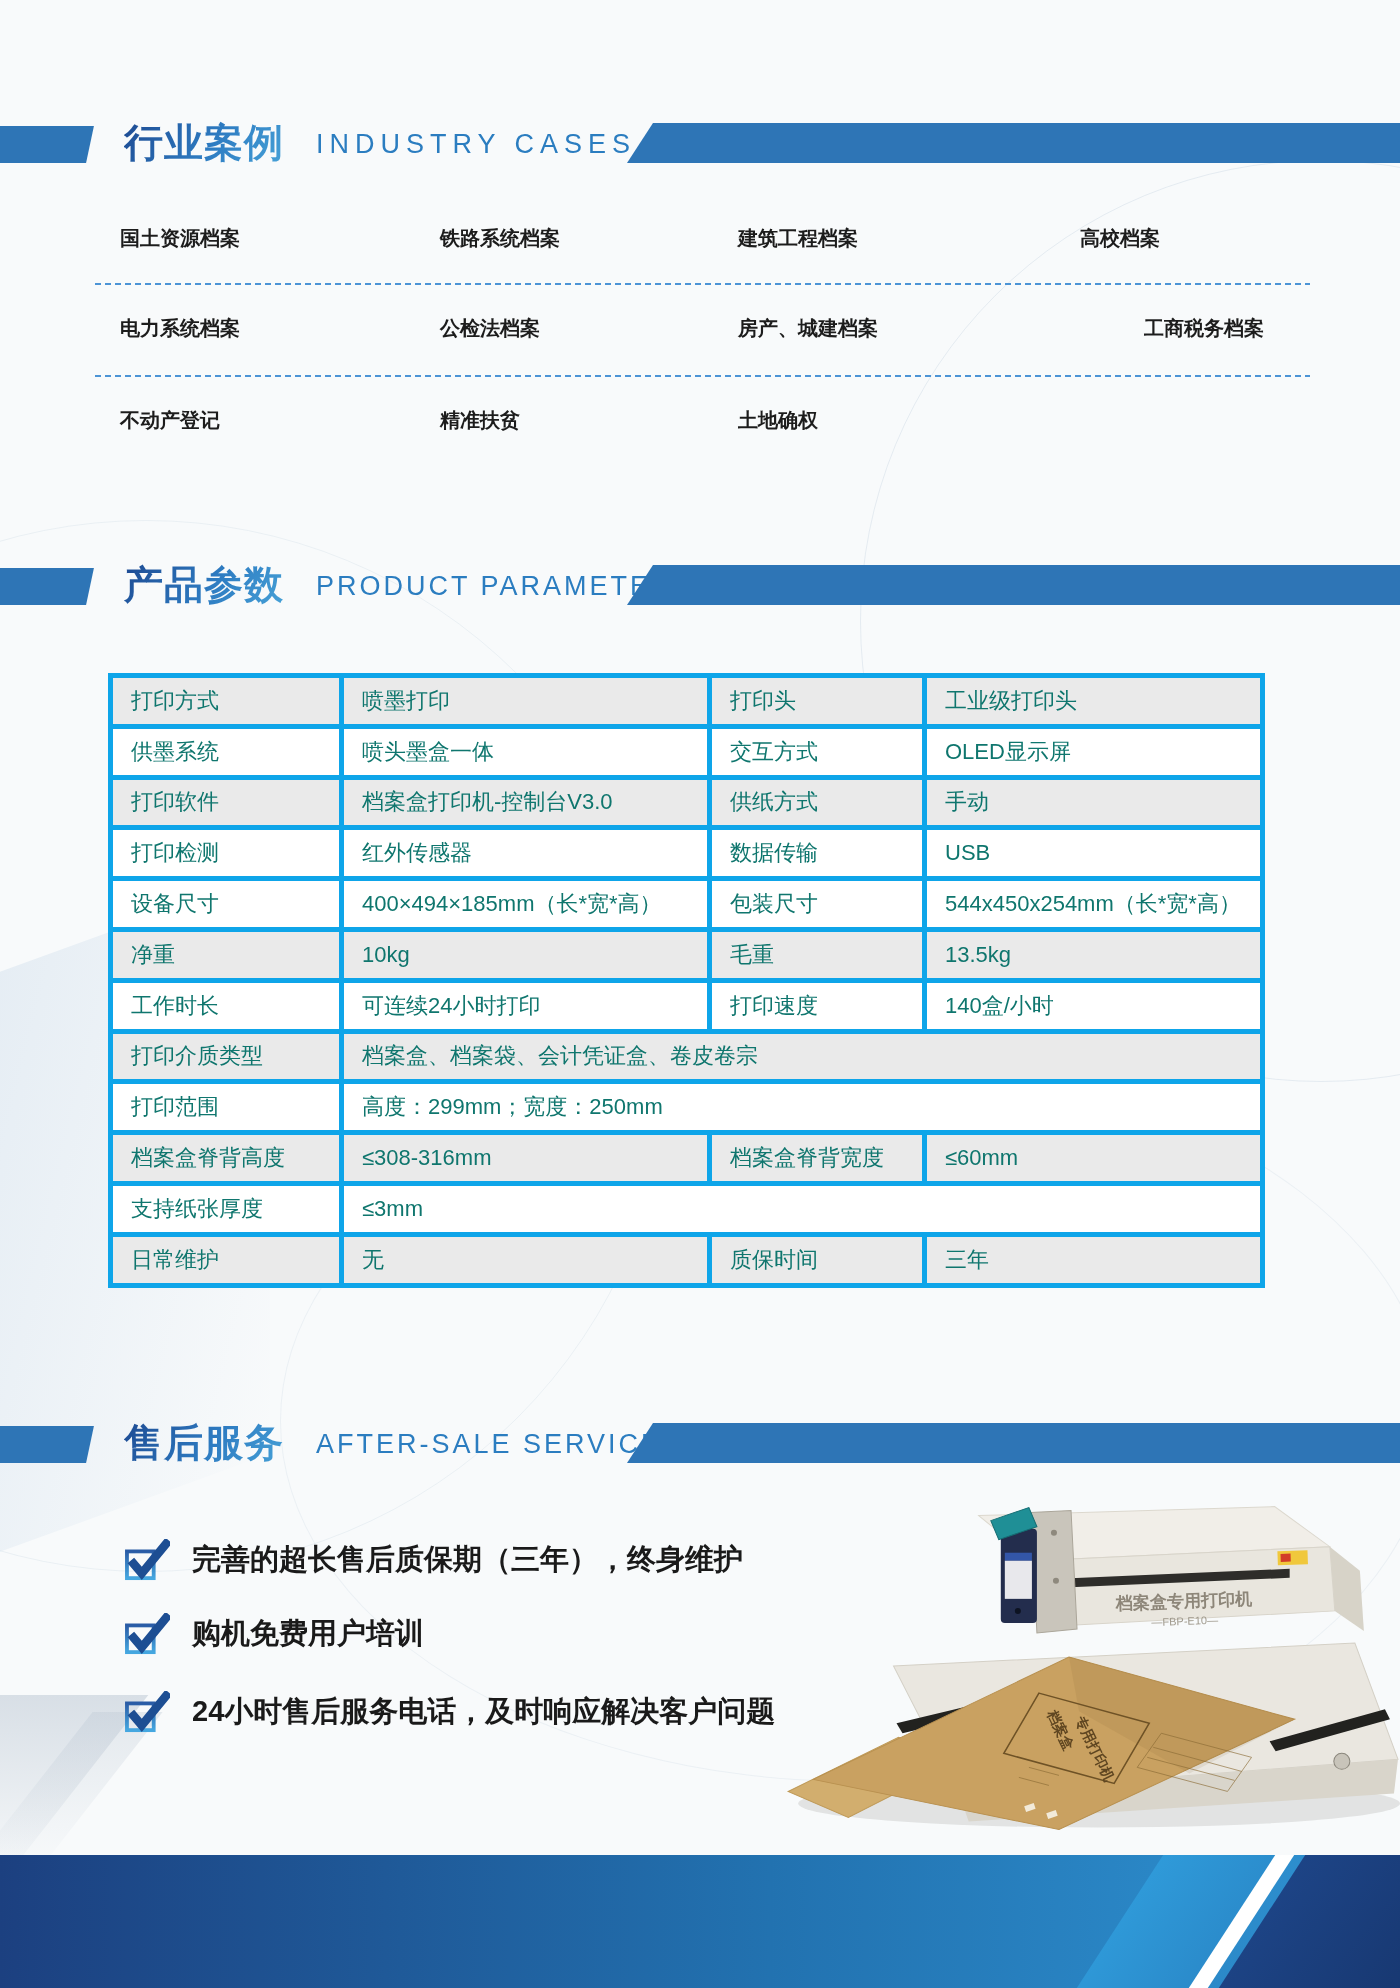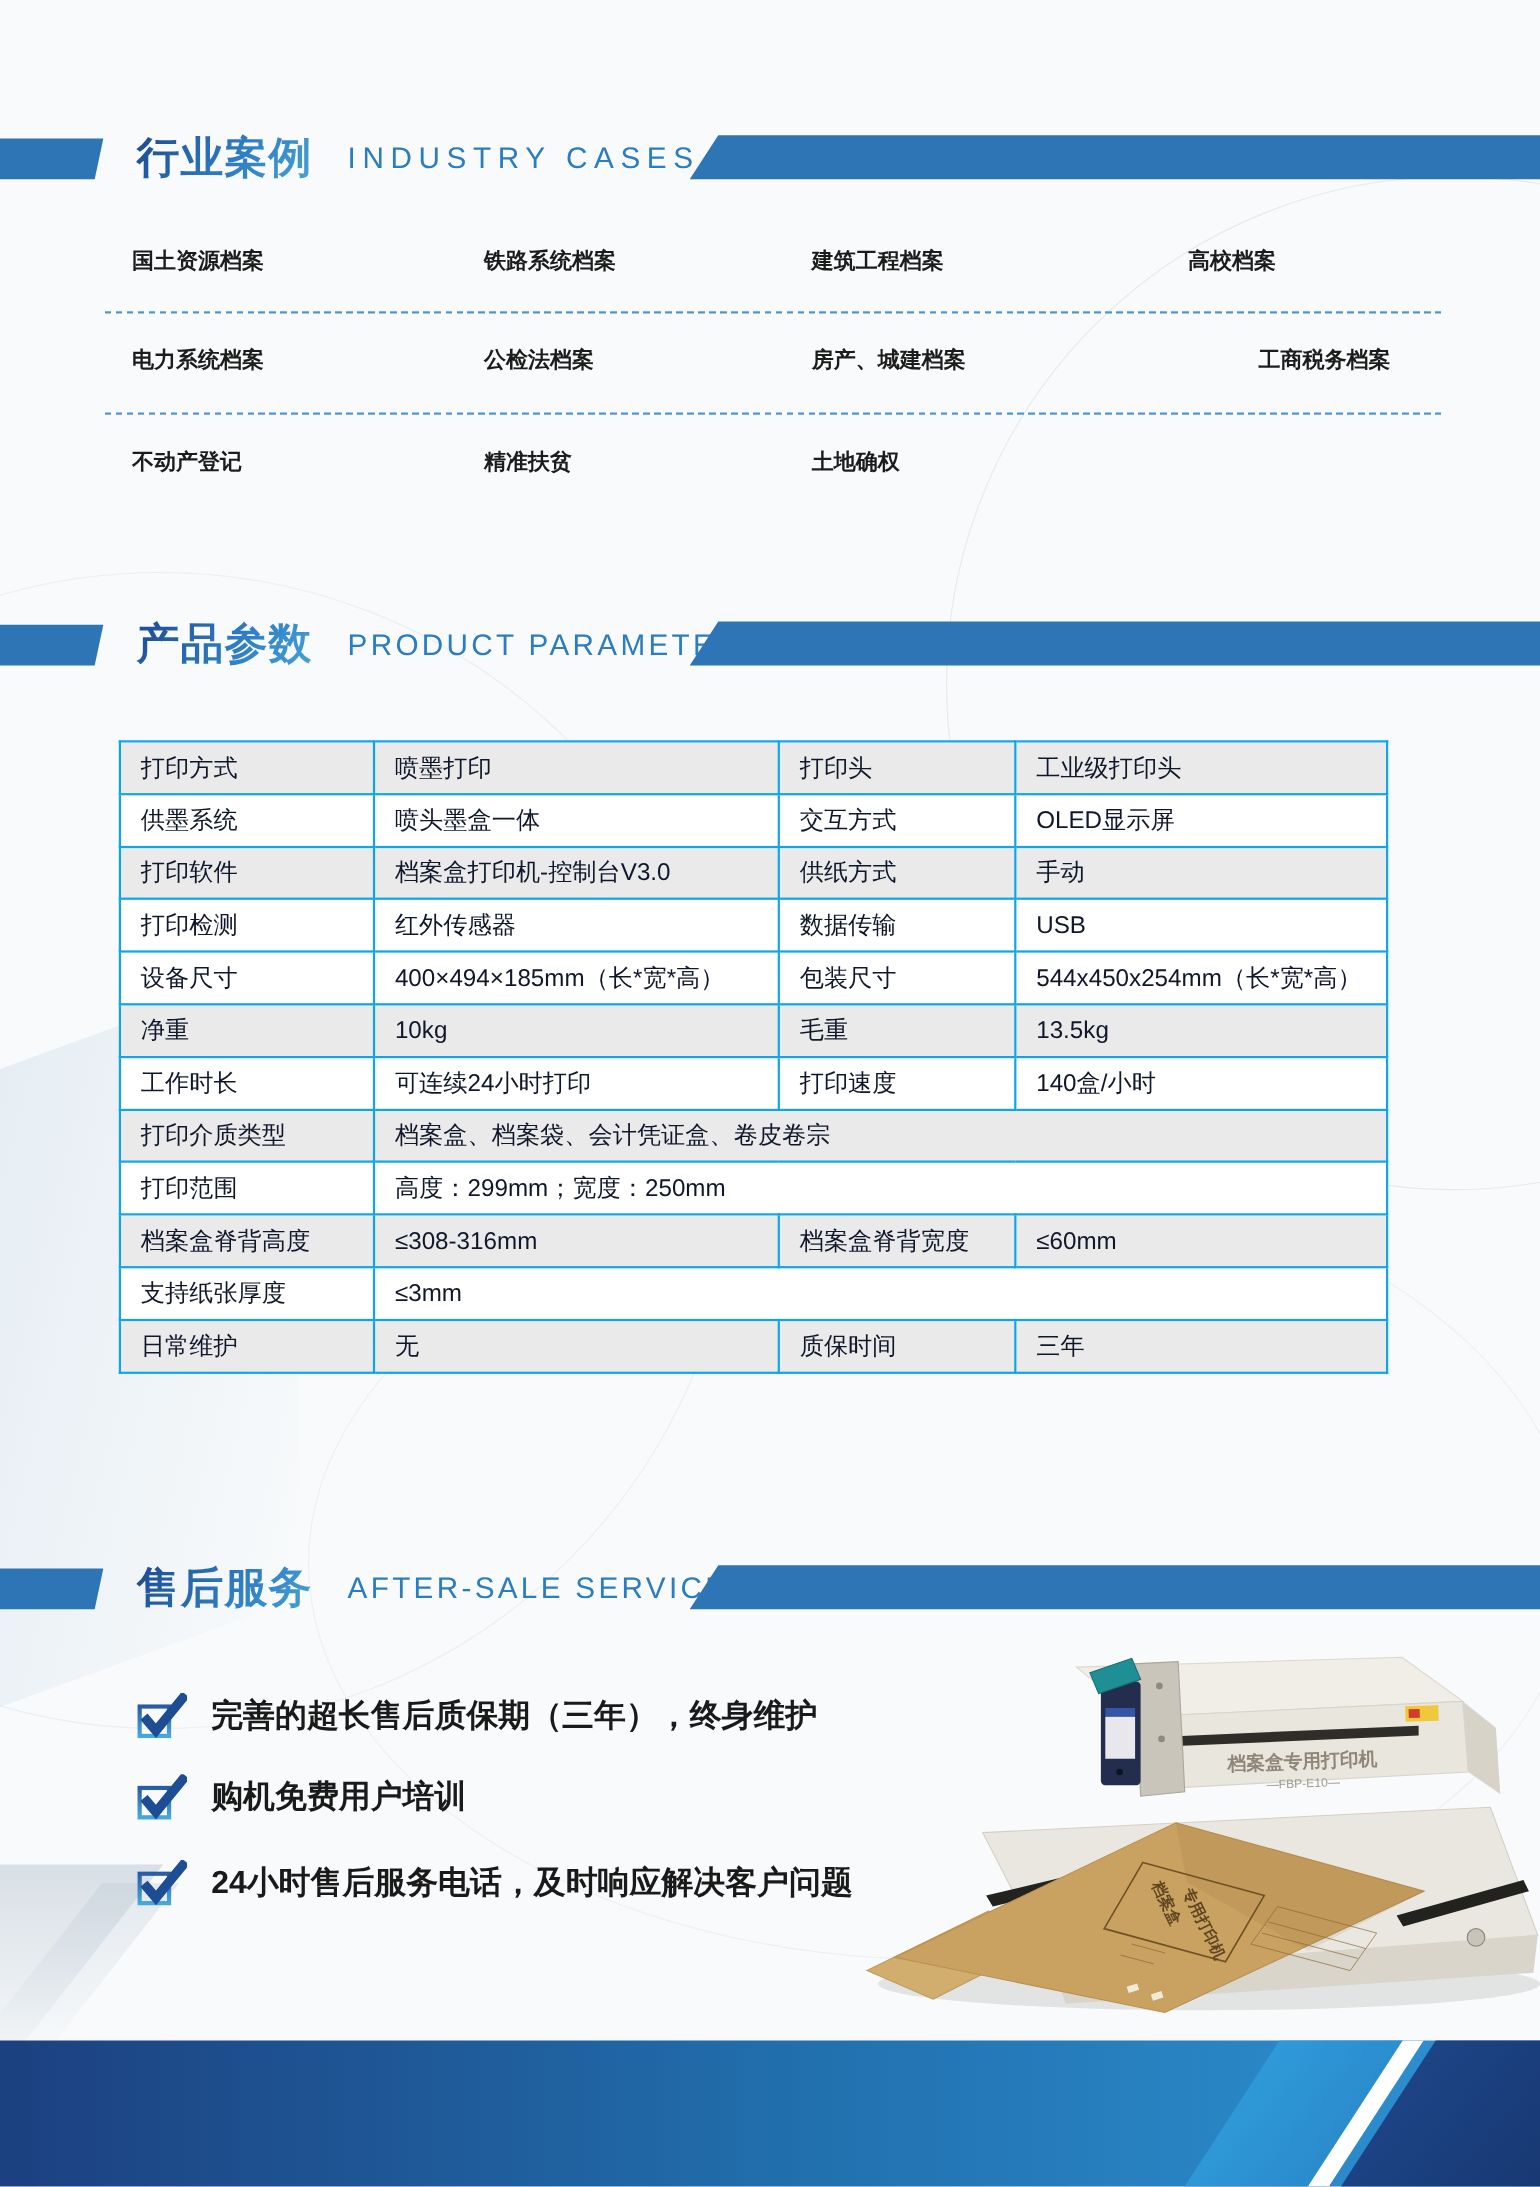--- a/index.html
+++ b/index.html
@@ -38,22 +38,22 @@
   
   .case-row{position:absolute;left:0;width:100%;height:40px;}
   .case-item{position:absolute;top:0;font-size:20px;font-weight:600;color:#1c1c1c;
     white-space:nowrap;line-height:40px;}
   .dash-divider{position:absolute;left:95px;width:1215px;height:2px;
     background:repeating-linear-gradient(90deg,#4c94d6 0 6px,rgba(0,0,0,0) 6px 10px);}
   
   table.params{position:absolute;left:108px;top:673px;width:1152px;
     border-collapse:collapse;table-layout:fixed;
     border:2px solid #3d3d3d;background:#ffffff;}
-  table.params td{border:2px solid #0ea5e9;height:45.8px;padding:0 6px 0 18px;
-    font-size:22px;color:#0f172a;vertical-align:middle;white-space:nowrap;overflow:hidden;}
+  table.params td{border:5px solid #0ea5e9;height:45.8px;padding:0 6px 0 18px;
+    font-size:22px;color:#0f766e;vertical-align:middle;white-space:nowrap;overflow:hidden;}
   table.params tr.shade td{background:#eaeaea;}
   
   .check-item{position:absolute;left:124px;display:flex;align-items:center;gap:22px;height:44px;}
   .check-item .txt{font-size:29px;font-weight:600;color:#1a1a1a;white-space:nowrap;}
   .cb{display:block;}
   
   .product-photo{position:absolute;left:728px;top:1460px;width:672px;height:372px;}
   
   .footer{position:absolute;left:0;right:0;top:1855px;height:133px;overflow:hidden;
     background:linear-gradient(90deg,#1c4080 0%,#2272b0 55%,#2f93d3 100%);}

